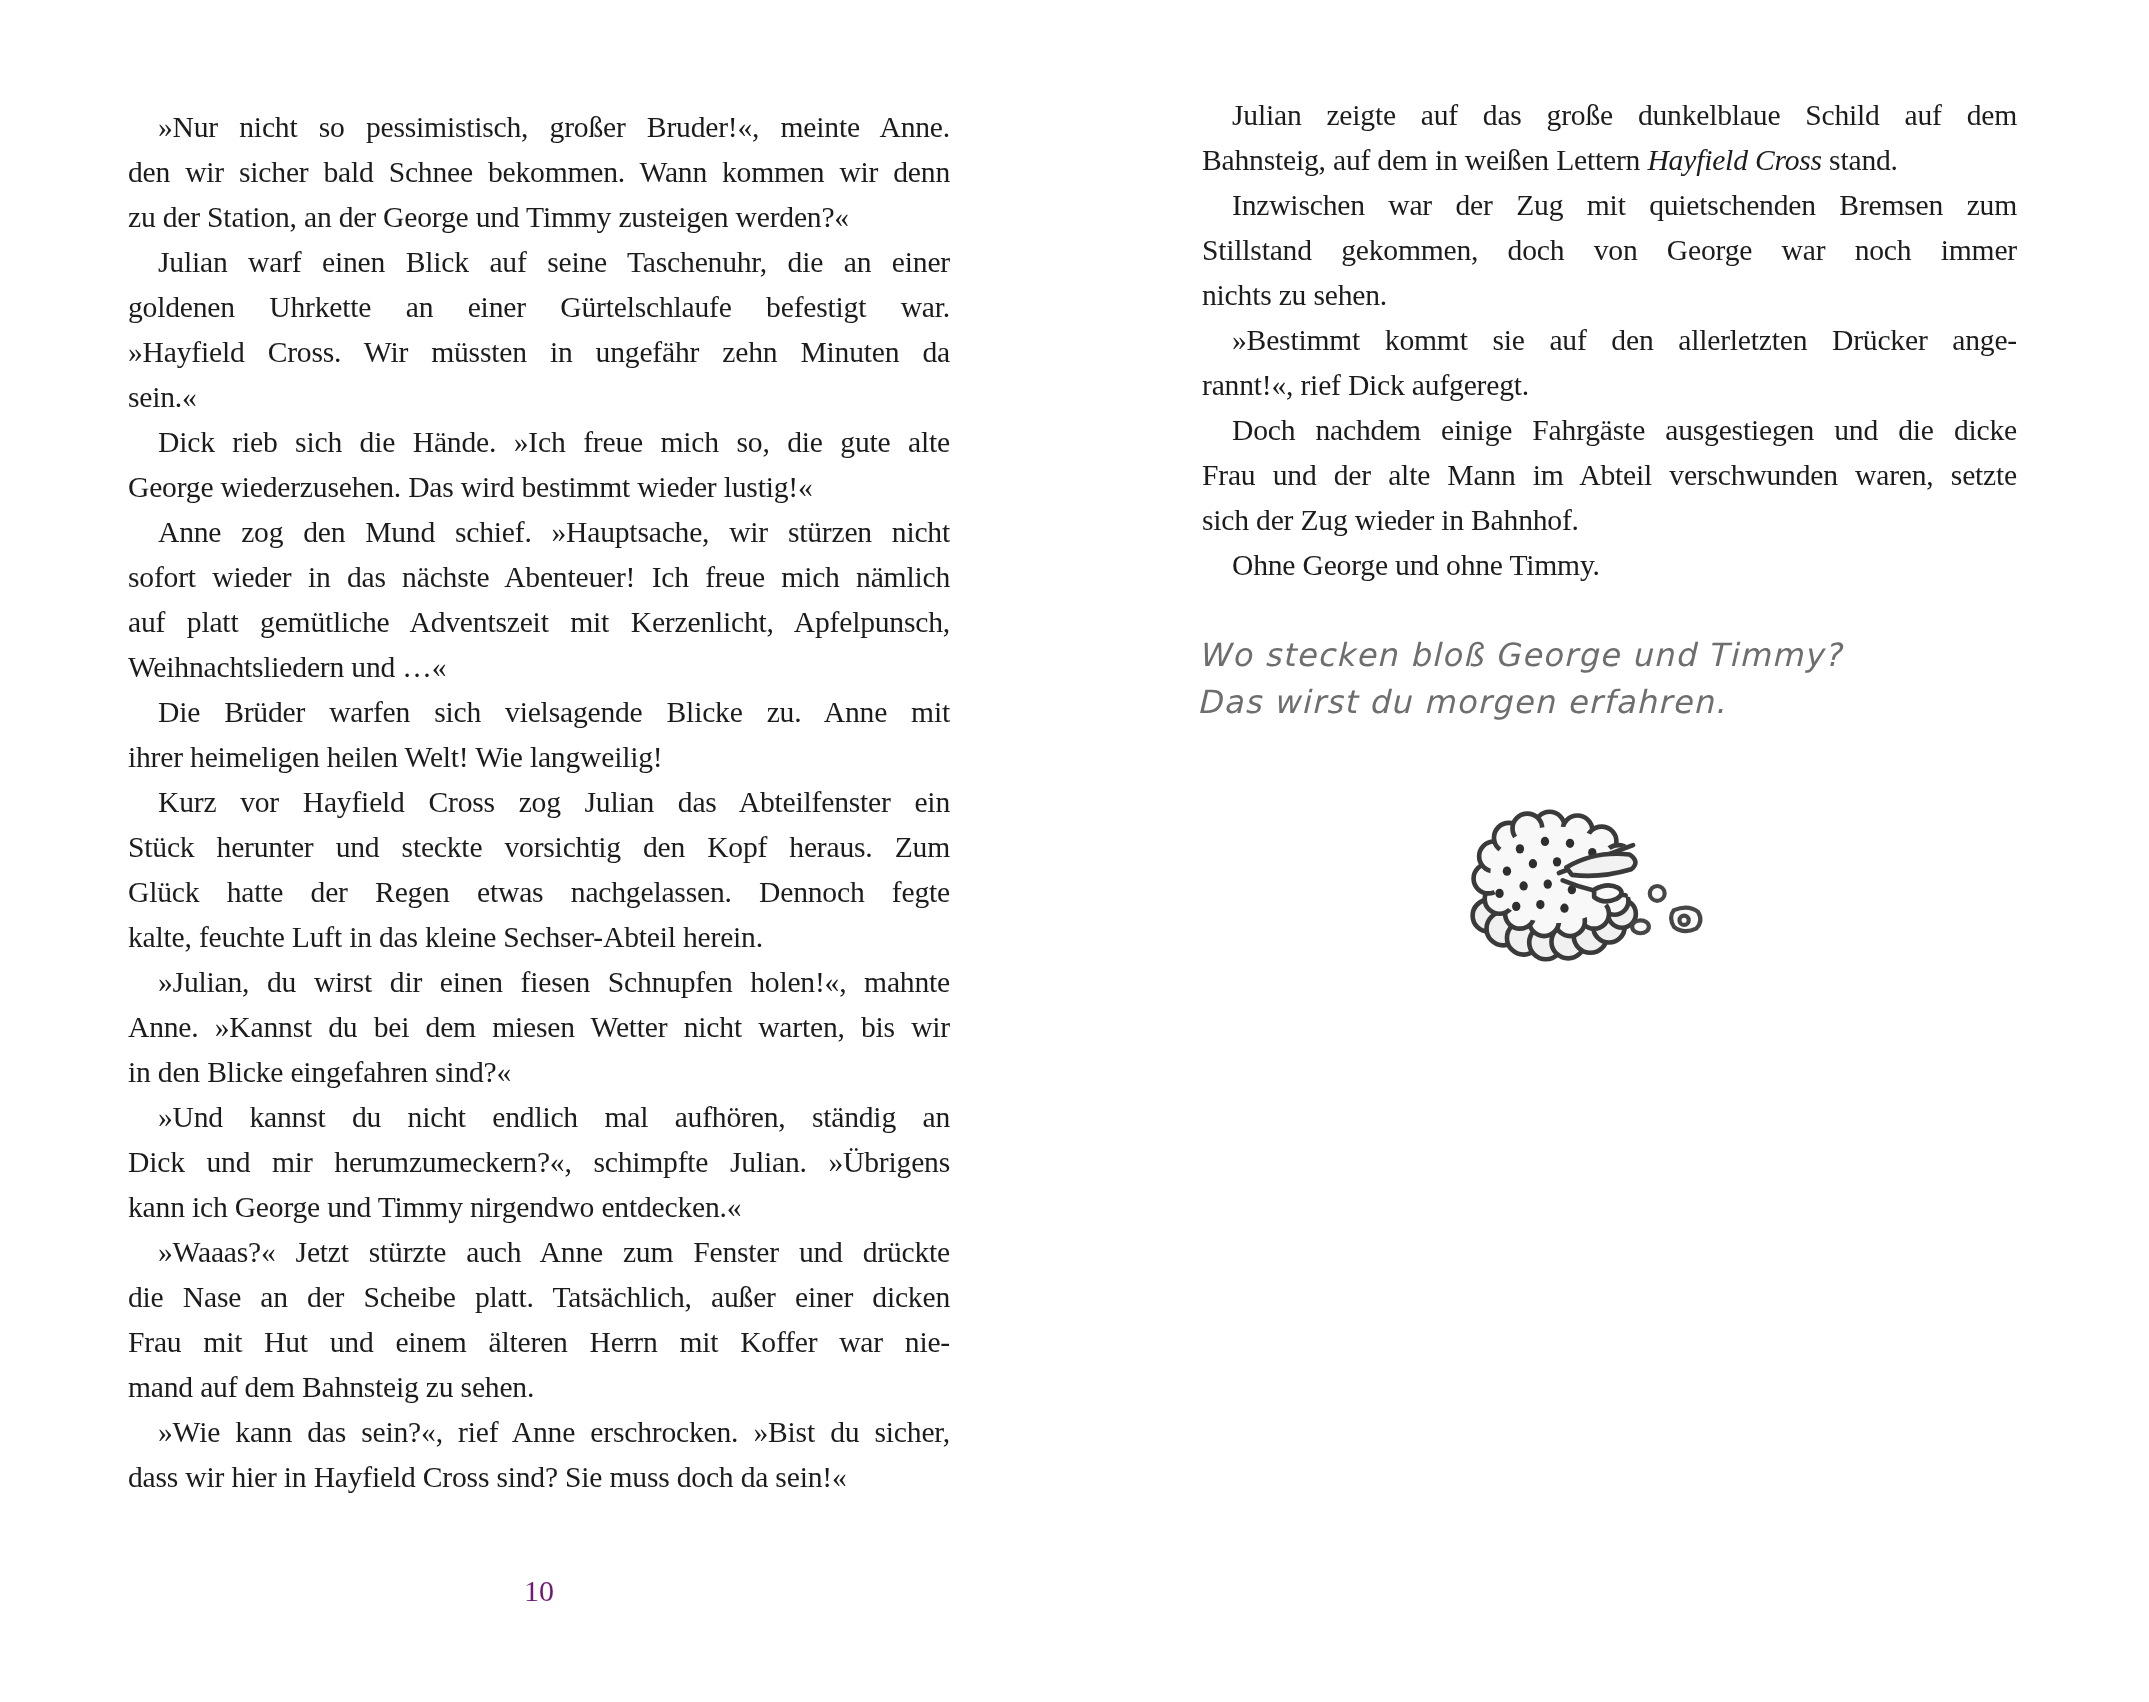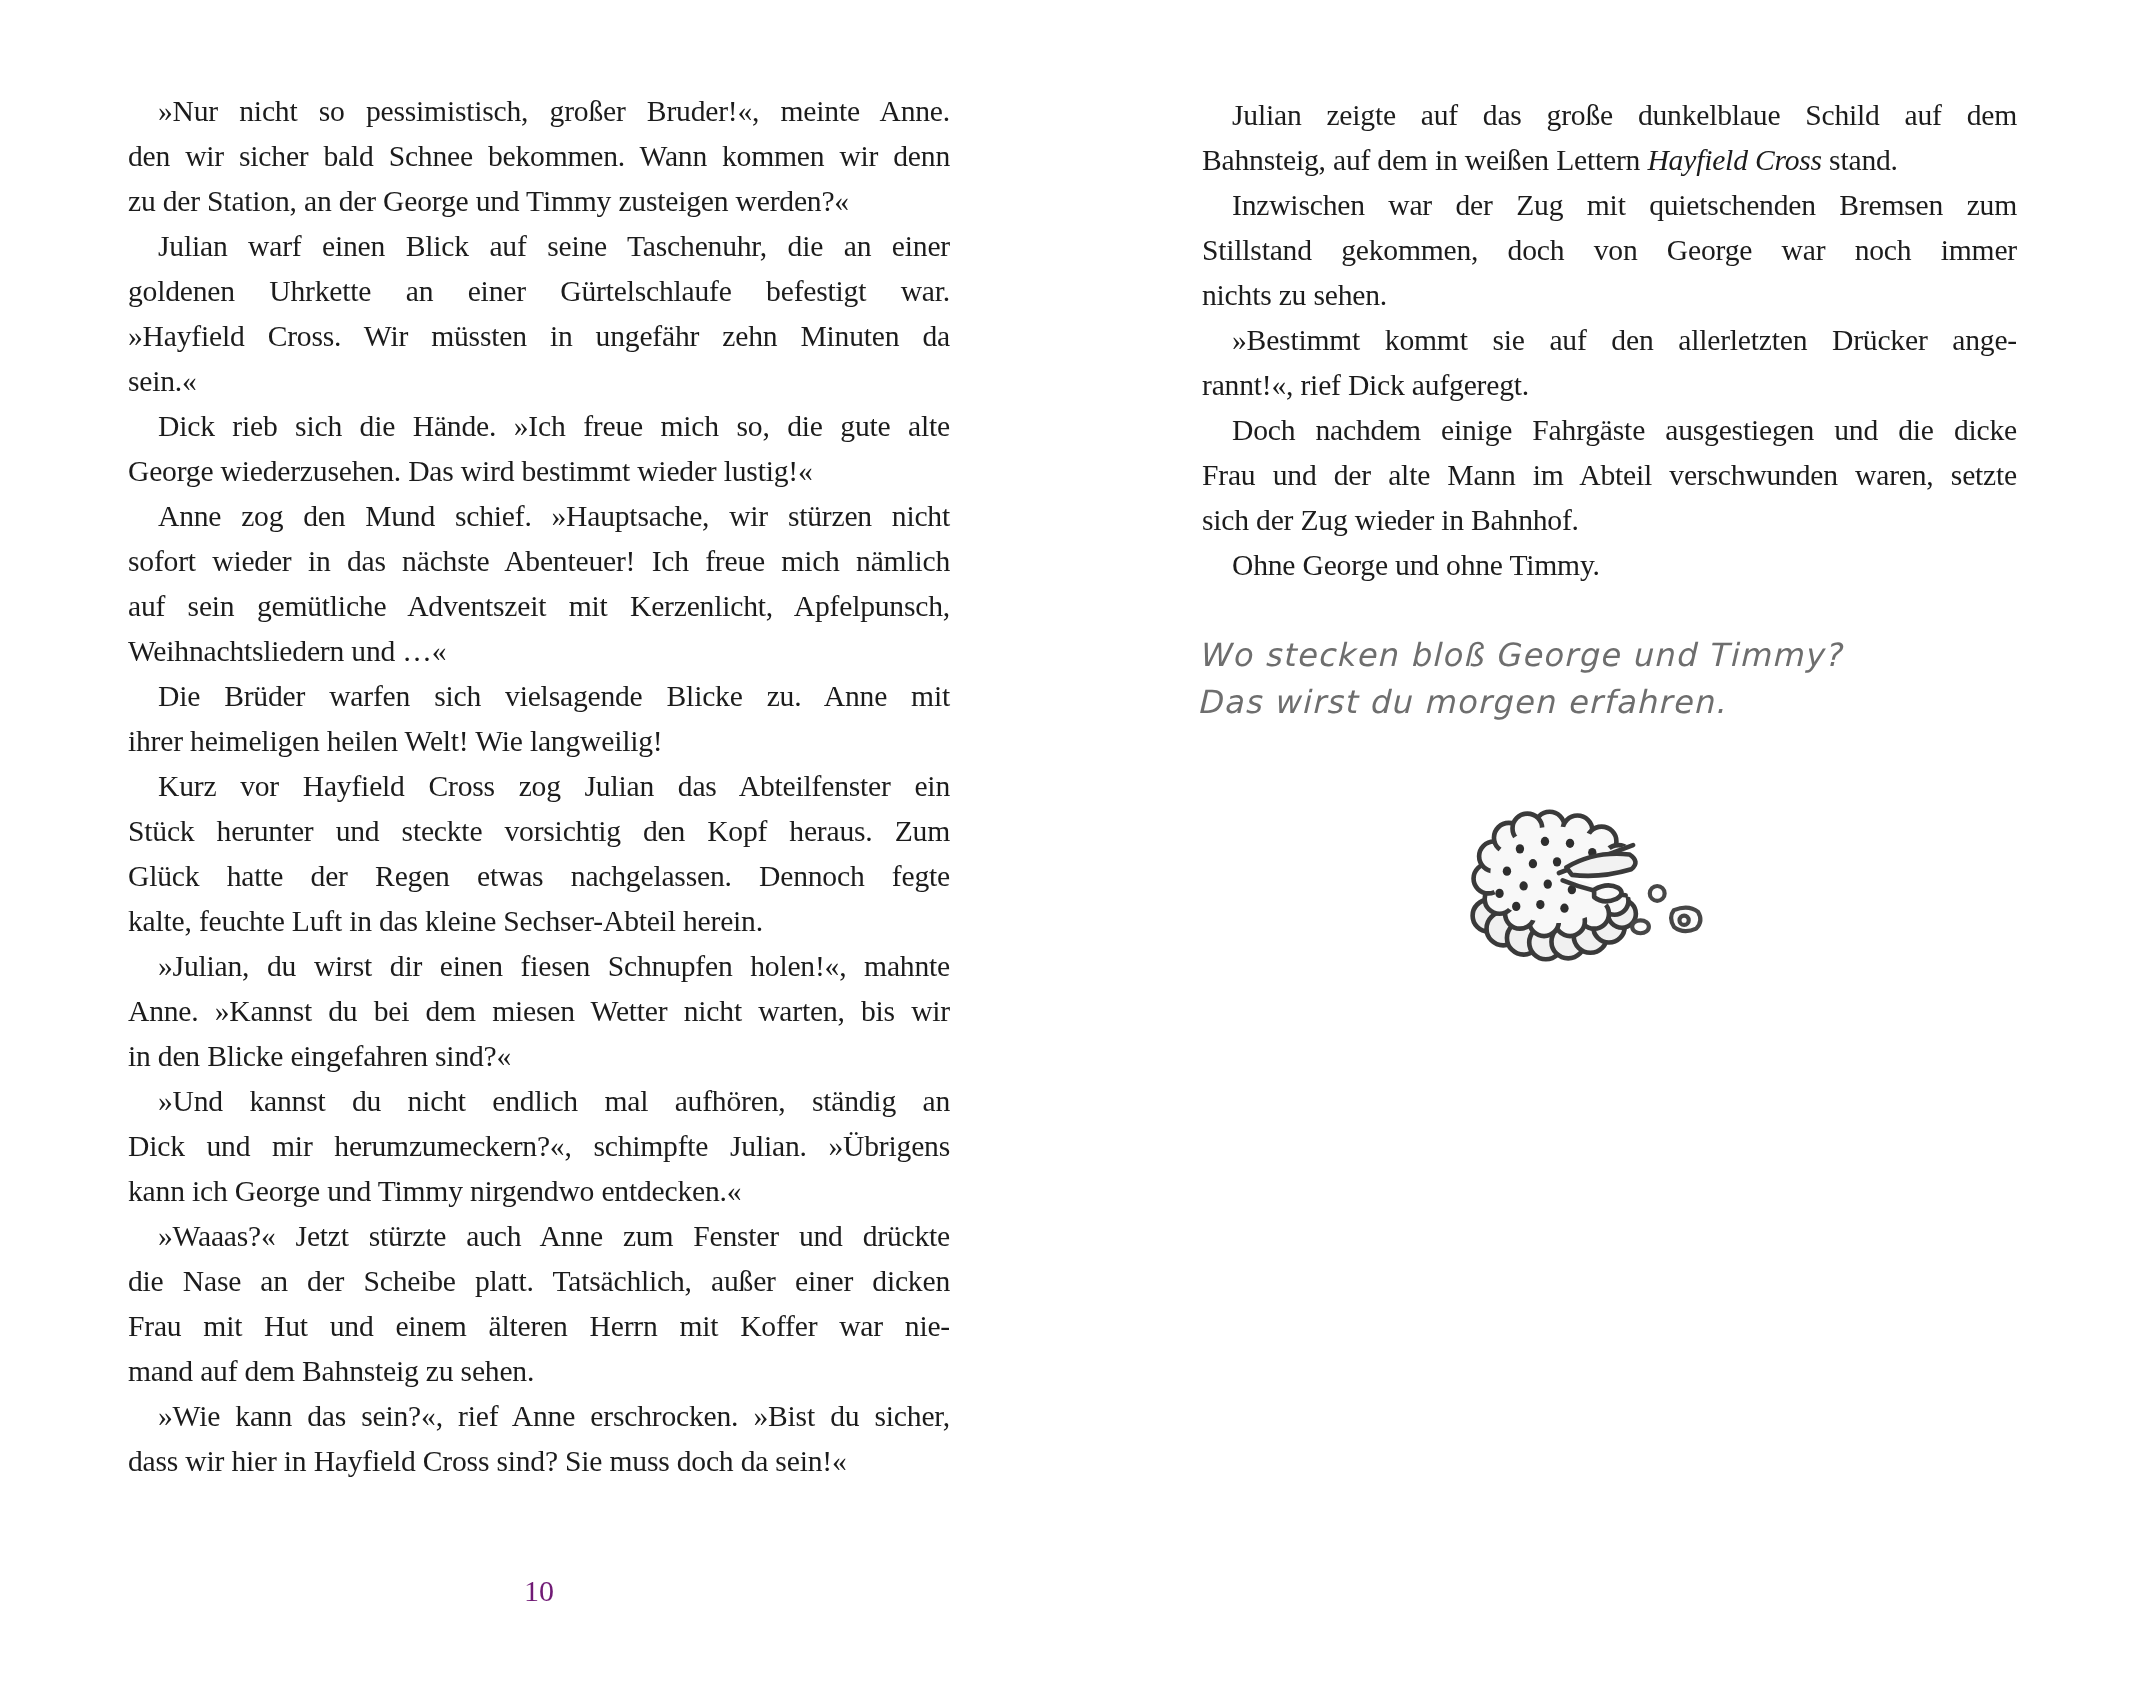--- a/index.html
+++ b/index.html
@@ -15,21 +15,21 @@
   .page{position:absolute;top:0;width:1075px;height:1703px;}
   .page.left{left:0;}
   .page.right{left:1075px;}
 
   .text-block{
     position:absolute;
     font-size:29.6px;
     line-height:45px;
     letter-spacing:-0.2px;
   }
-  .page.left  .text-block{left:128px;top:89px;width:822px;}
+  .page.left  .text-block{left:128px;top:105px;width:822px;}
   .page.right .text-block{left:127px;top:93px;width:815px;}
 
   .para{margin:0;padding:0;}
   .line{
     text-align:justify;
     text-align-last:justify;
     white-space:normal;
     height:45px;
     overflow:visible;
   }
@@ -82,21 +82,21 @@
           <div class="line">»Hayfield Cross. Wir müssten in ungefähr zehn Minuten da</div>
           <div class="line last">sein.«</div>
         </div>
         <div class="para">
           <div class="line indent">Dick rieb sich die Hände. »Ich freue mich so, die gute alte</div>
           <div class="line last">George wiederzusehen. Das wird bestimmt wieder lustig!«</div>
         </div>
         <div class="para">
           <div class="line indent">Anne zog den Mund schief. »Hauptsache, wir stürzen nicht</div>
           <div class="line">sofort wieder in das nächste Abenteuer! Ich freue mich nämlich</div>
-          <div class="line">auf sein gemütliche Adventszeit mit Kerzenlicht, Apfelpunsch,</div>
+          <div class="line">auf platt gemütliche Adventszeit mit Kerzenlicht, Apfelpunsch,</div>
           <div class="line last">Weihnachtsliedern und …«</div>
         </div>
         <div class="para">
           <div class="line indent">Die Brüder warfen sich vielsagende Blicke zu. Anne mit</div>
           <div class="line last">ihrer heimeligen heilen Welt! Wie langweilig!</div>
         </div>
         <div class="para">
           <div class="line indent">Kurz vor Hayfield Cross zog Julian das Abteilfenster ein</div>
           <div class="line">Stück herunter und steckte vorsichtig den Kopf heraus. Zum</div>
           <div class="line">Glück hatte der Regen etwas nachgelassen. Dennoch fegte</div>

